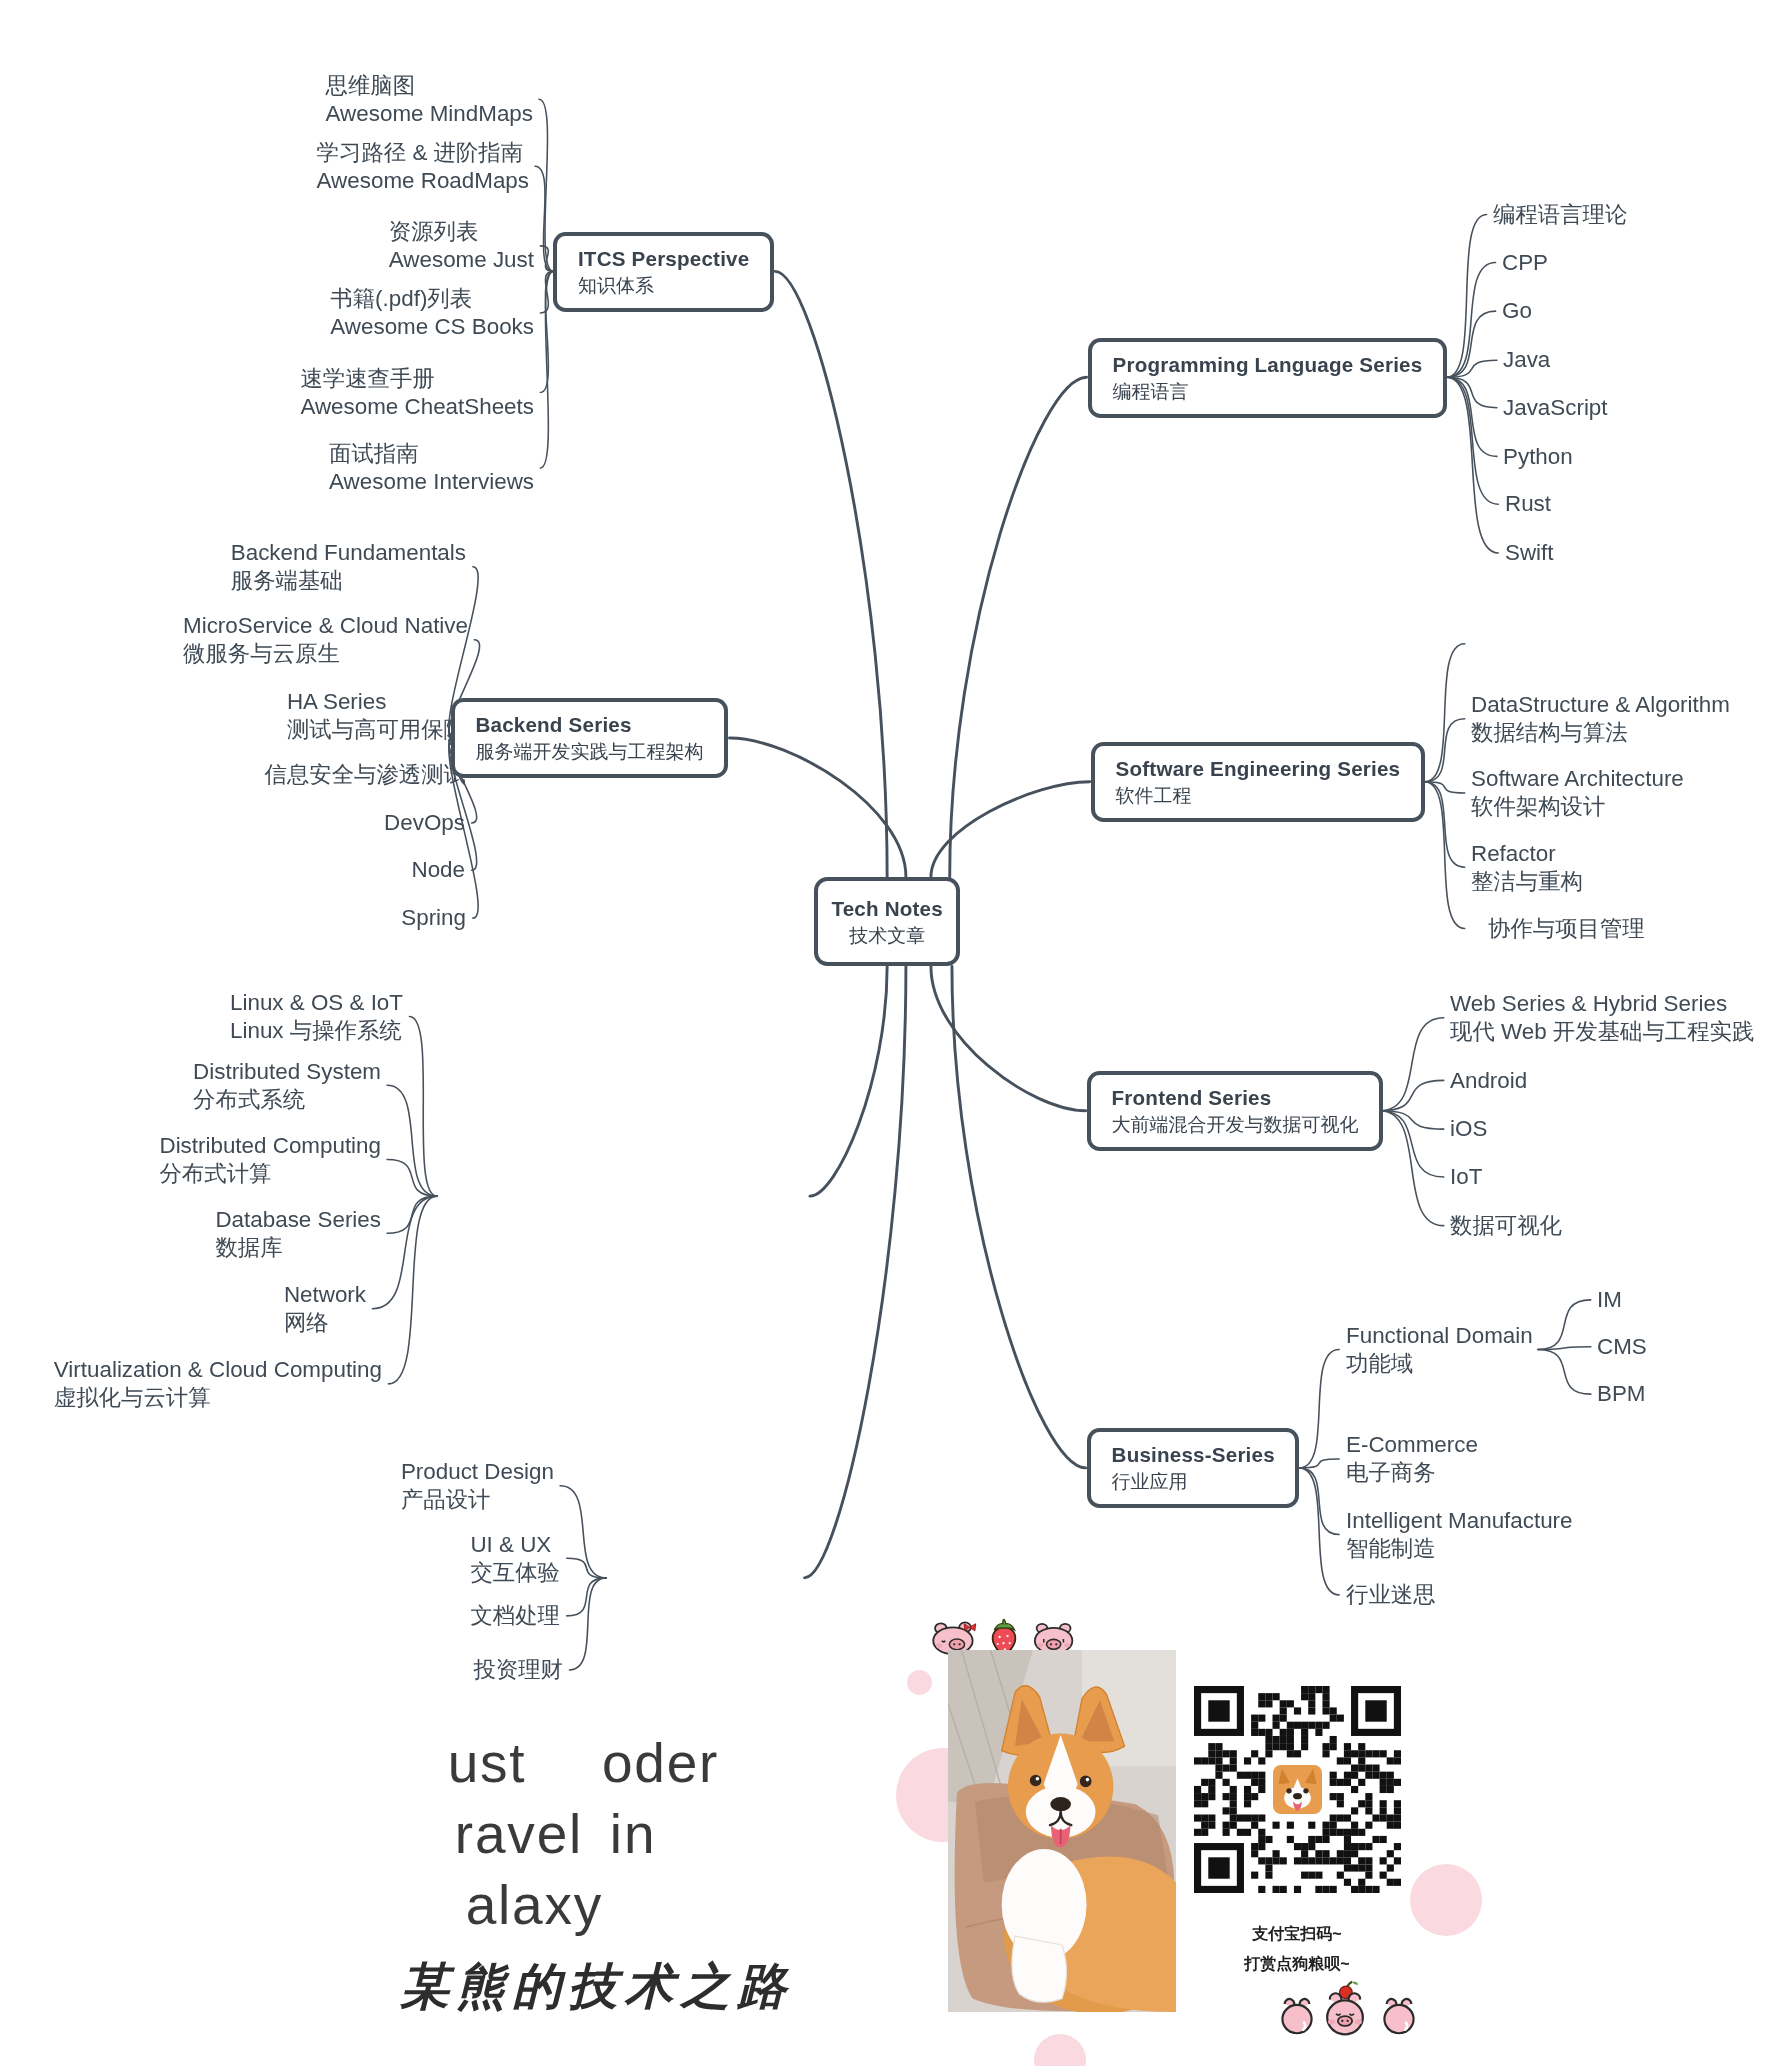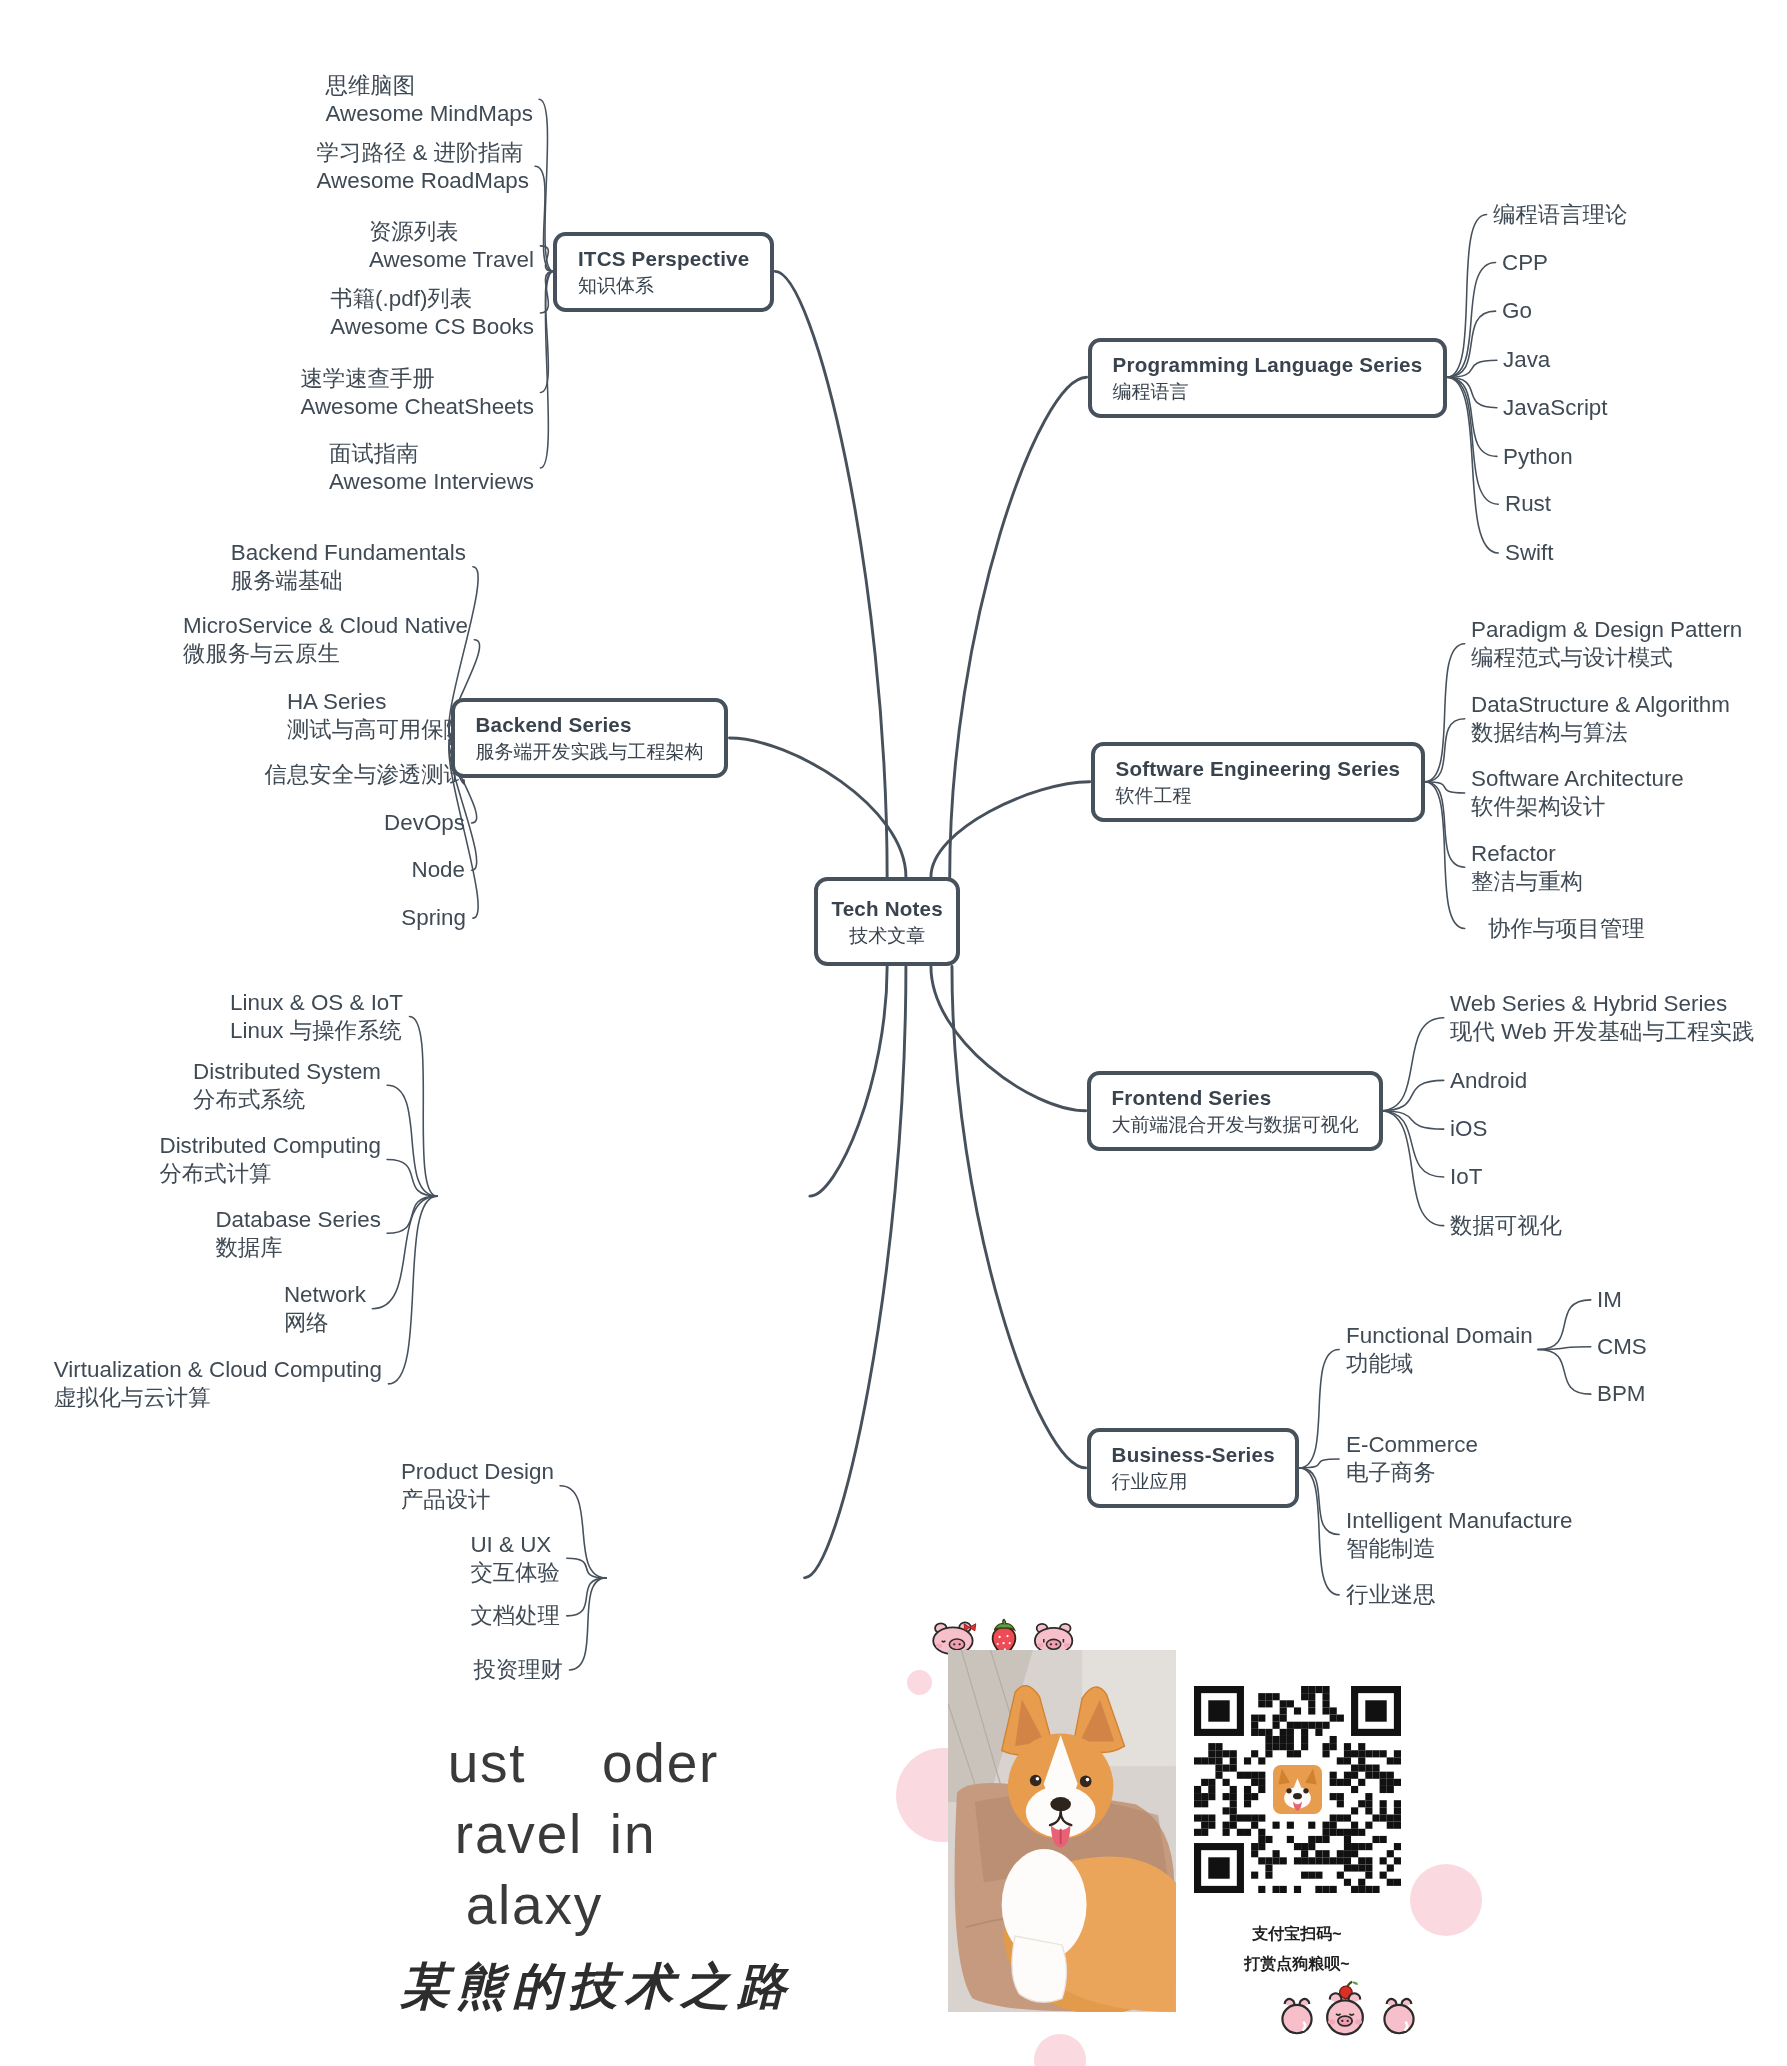--- a/index.html
+++ b/index.html
@@ -125,21 +125,21 @@
   <div class="node" id="nd-frontend" style="left:1087px;top:1071px">
     <div class="t">Frontend Series</div>
     <div class="s">大前端混合开发与数据可视化</div>
   </div>
 
   <div class="leaf" id="lf-itcs-0" style="right:1254px;top:72px">思维脑图
 Awesome MindMaps</div>
   <div class="leaf" id="lf-itcs-1" style="right:1258px;top:139px">学习路径 &amp; 进阶指南
 Awesome RoadMaps</div>
   <div class="leaf" id="lf-itcs-2" style="right:1253px;top:218px">资源列表
-Awesome Travel</div>
+Awesome Just</div>
   <div class="leaf" id="lf-itcs-3" style="right:1253px;top:285px">书籍(.pdf)列表
 Awesome CS Books</div>
   <div class="leaf" id="lf-itcs-4" style="right:1253px;top:365px">速学速查手册
 Awesome CheatSheets</div>
   <div class="leaf" id="lf-itcs-5" style="right:1253px;top:440px">面试指南
 Awesome Interviews</div>
 
   <div class="leaf" id="lf-bk-0" style="right:1321px;top:539px">Backend Fundamentals
 服务端基础</div>
   <div class="leaf" id="lf-bk-1" style="right:1319px;top:612px">MicroService &amp; Cloud Native
@@ -173,22 +173,20 @@
 
   <div class="leaf" id="lf-pl-0" style="left:1493px;top:201px">编程语言理论</div>
   <div class="leaf" id="lf-pl-1" style="left:1502px;top:249px">CPP</div>
   <div class="leaf" id="lf-pl-2" style="left:1502px;top:297px">Go</div>
   <div class="leaf" id="lf-pl-3" style="left:1503px;top:346px">Java</div>
   <div class="leaf" id="lf-pl-4" style="left:1503px;top:394px">JavaScript</div>
   <div class="leaf" id="lf-pl-5" style="left:1503px;top:443px">Python</div>
   <div class="leaf" id="lf-pl-6" style="left:1505px;top:490px">Rust</div>
   <div class="leaf" id="lf-pl-7" style="left:1505px;top:539px">Swift</div>
 
-  <div class="leaf" id="lf-se-0" style="left:1471px;top:616px">Paradigm &amp; Design Pattern
-编程范式与设计模式</div>
   <div class="leaf" id="lf-se-1" style="left:1471px;top:691px">DataStructure &amp; Algorithm
 数据结构与算法</div>
   <div class="leaf" id="lf-se-2" style="left:1471px;top:765px">Software Architecture
 软件架构设计</div>
   <div class="leaf" id="lf-se-3" style="left:1471px;top:840px">Refactor
 整洁与重构</div>
   <div class="leaf" id="lf-se-4" style="left:1488px;top:915px">协作与项目管理</div>
 
   <div class="leaf" id="lf-fe-0" style="left:1450px;top:990px">Web Series &amp; Hybrid Series
 现代 Web 开发基础与工程实践</div>

